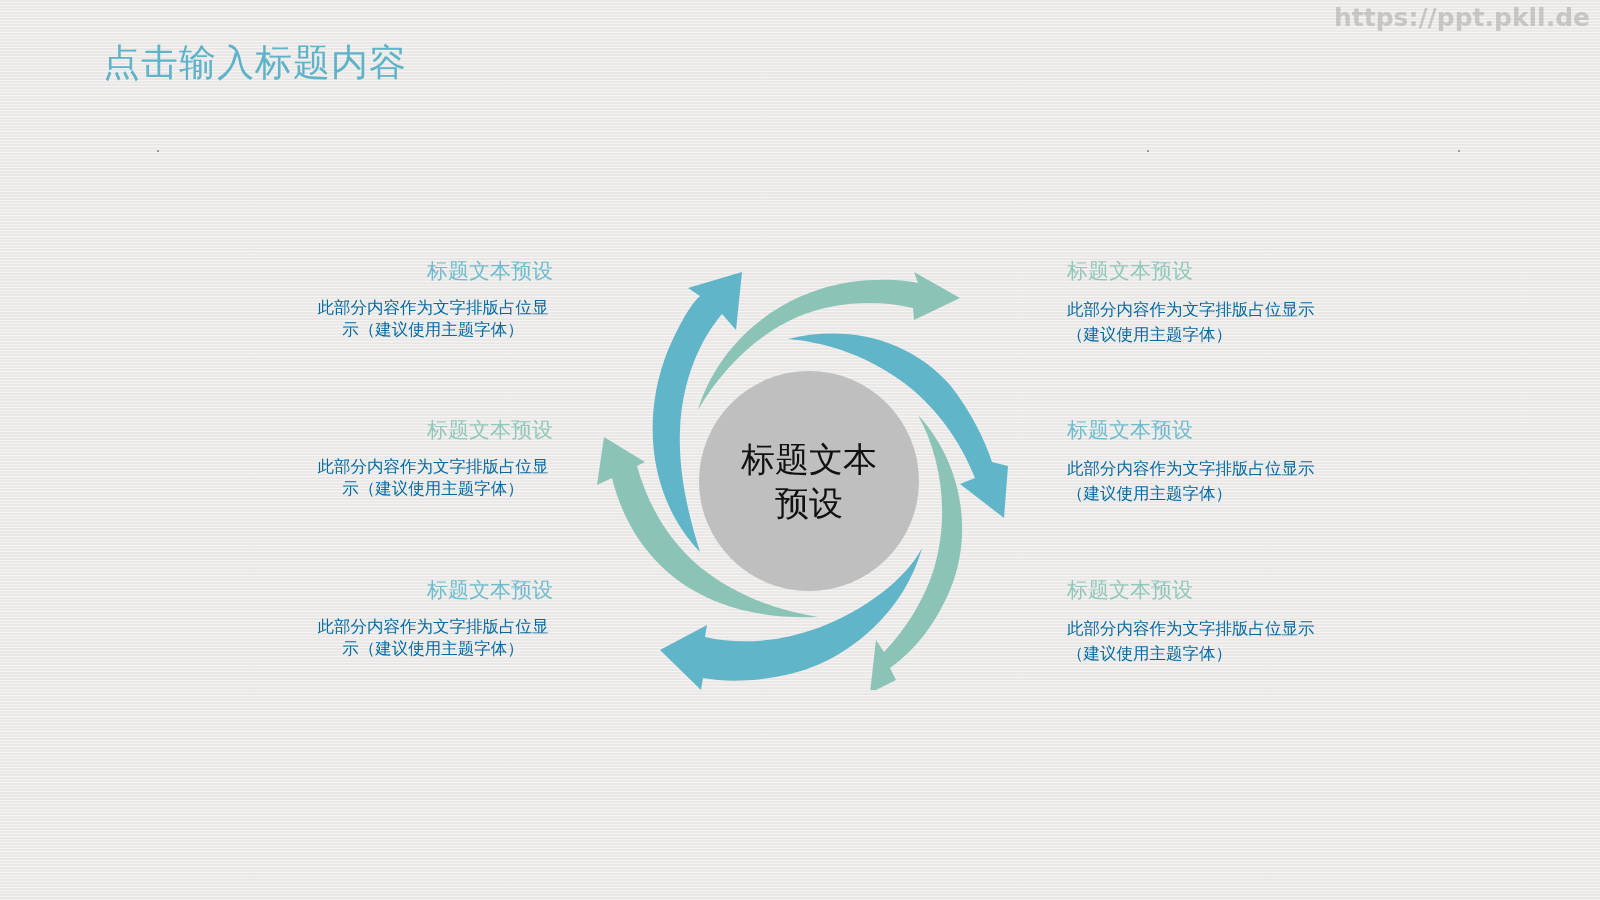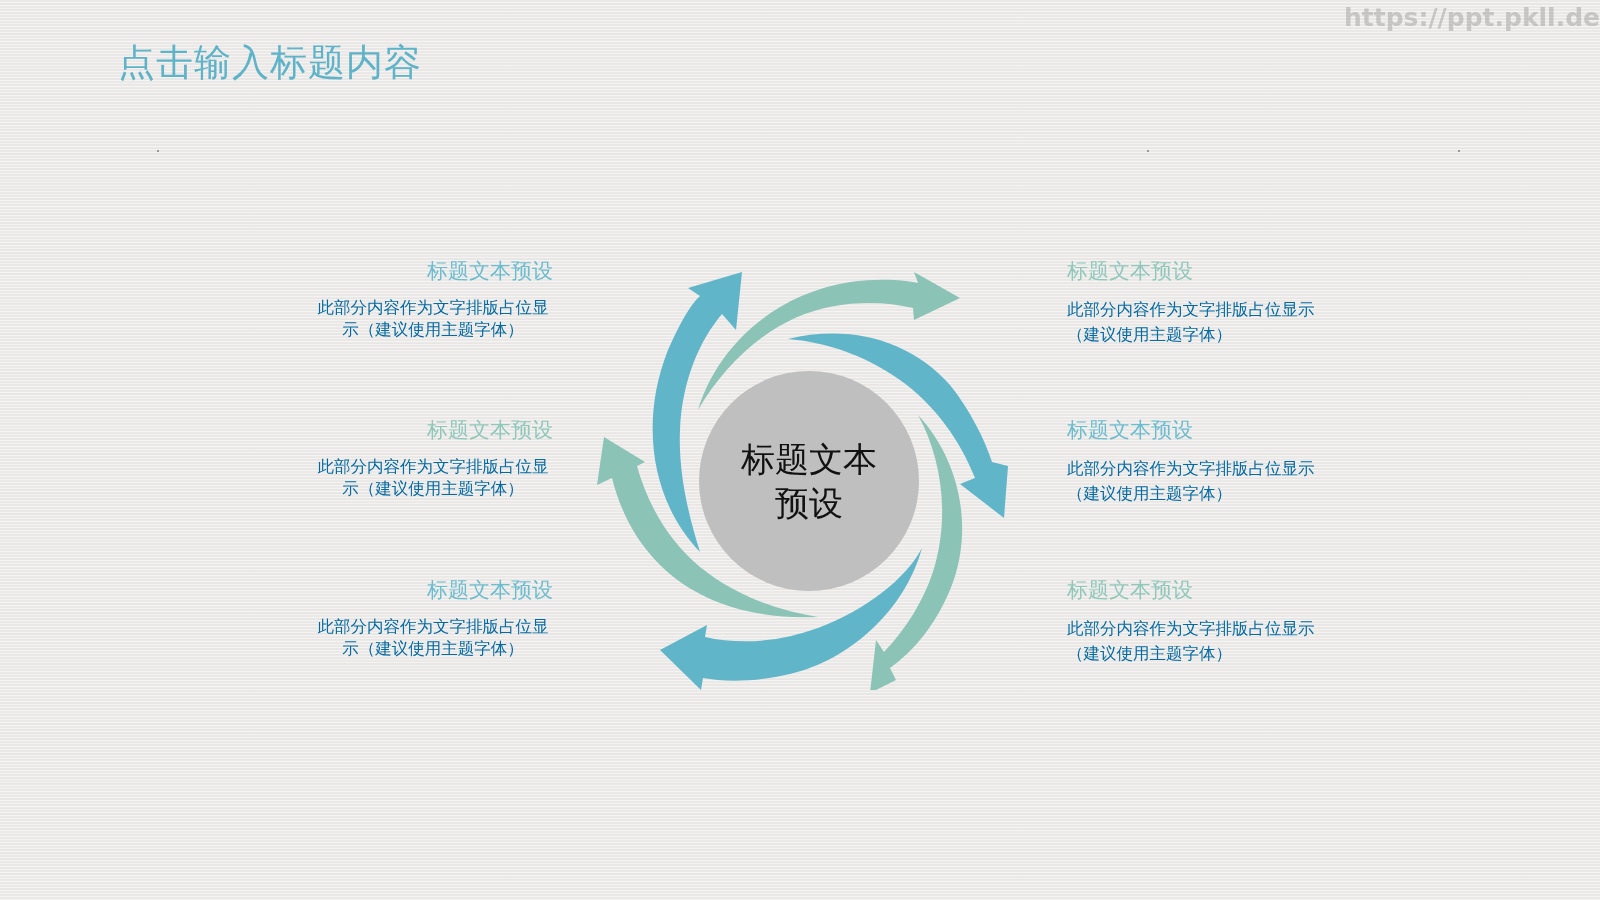--- a/index.html
+++ b/index.html
@@ -5,26 +5,26 @@
     html, body { margin: 0; padding: 0; }
     body {
       width: 1600px; height: 900px; overflow: hidden; position: relative;
       background-color: #f0eeec;
       background-image:
         repeating-linear-gradient(0deg, rgba(255,255,255,0.35) 0px, rgba(255,255,255,0.35) 1px, rgba(0,0,0,0.018) 1px, rgba(0,0,0,0.018) 3px),
         repeating-linear-gradient(0deg, rgba(0,0,0,0.012) 0px, rgba(0,0,0,0.012) 2px, transparent 2px, transparent 5px);
       font-family: "DejaVu Serif", "Liberation Serif", serif;
     }
     .slide-title {
-      position: absolute; left: 118px; top: 38px;
+      position: absolute; left: 103px; top: 38px;
       font-family: "DejaVu Sans", "Liberation Sans", sans-serif;
       font-size: 37px; color: #5fb3c8; letter-spacing: 1px; margin: 0; font-weight: normal;
     }
     .watermark {
-      position: absolute; right: 0; top: 3px;
+      position: absolute; right: 10px; top: 3px;
       font-family: "DejaVu Sans", "Liberation Sans", sans-serif;
       font-size: 25px; font-weight: bold; color: rgba(150,150,150,0.45);
     }
     .dot { position: absolute; width: 2px; height: 2px; background: #999; }
     .item { position: absolute; width: 290px; }
     .item.left { text-align: right; }
     .item.right { text-align: left; }
     .item-title { font-size: 21px; line-height: 28px; margin-bottom: 12px; font-family: "DejaVu Serif", "Liberation Serif", serif; }
     .item-desc { font-size: 16.5px; line-height: 22px; color: #0369a1; }
     .item.right .item-desc { width: 270px; line-height: 25px; }

